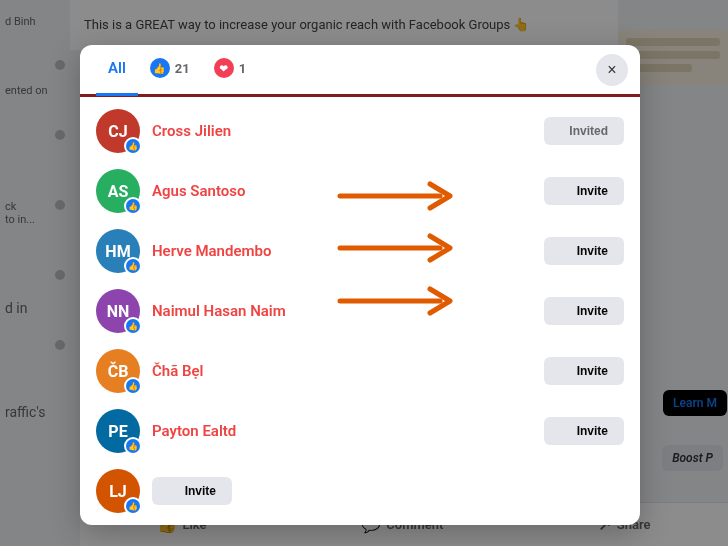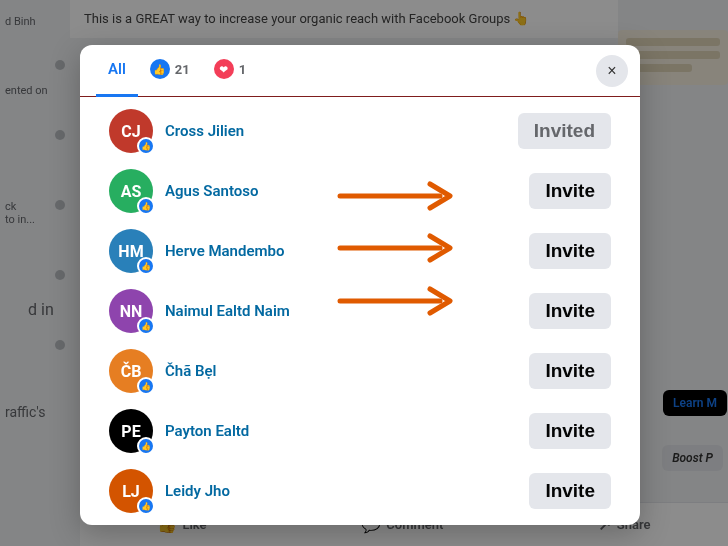--- a/index.html
+++ b/index.html
@@ -83,21 +83,21 @@
       box-shadow: 0 8px 30px rgba(0,0,0,0.25);
       z-index: 10;
       overflow: hidden;
     }
 
     
     .modal-tabs {
       display: flex;
       align-items: center;
       padding: 1px 16px;
-      border-bottom: 1px solid #7f1d1d;
+      border-bottom: 3px solid #7f1d1d;
       position: relative;
       height: 52px;
     }
 
     .tab-item {
       display: flex;
       align-items: center;
       gap: 5px;
       padding: 0 12px;
       height: 52px;
@@ -158,21 +158,21 @@
       cursor: pointer;
       display: flex;
       align-items: center;
       justify-content: center;
       font-size: 16px;
       color: #333;
     }
 
     
     .user-list {
-      padding: 4px 13px;
+      padding: 4px 0;
     }
 
     .user-row {
       display: flex;
       align-items: center;
       padding: 8px 16px;
       gap: 12px;
     }
 
     .user-avatar-wrap {
@@ -205,33 +205,34 @@
       align-items: center;
       justify-content: center;
       font-size: 8px;
       color: white;
     }
 
     .user-name {
       flex: 1;
       font-size: 15px;
       font-weight: 600;
-      color: #0369a1;
+      color: #ef4444;
     }
 
     .invite-btn {
       padding: 7px 16px;
       background: #e4e6eb;
       border: none;
       border-radius: 6px;
-      font-size: 19px;
+      font-size: 12px;
       font-weight: 600;
       color: #050505;
       cursor: pointer;
       min-width: 80px;
+      text-align: right;
     }
 
     .invite-btn.invited {
       color: #65676b;
     }
 
     
     .arrow-img {
       position: absolute;
       z-index: 20;
@@ -265,24 +266,24 @@
     <div class="bg-dot"></div>
     <div class="bg-dot"></div>
     <div class="bg-dot"></div>
     <div class="bg-dot"></div>
     <div class="bg-dot"></div>
   </div>
 
   <div style="position:absolute; left:5px; top:15px; font-size:11px; color:#65676b;">d Binh</div>
   <div style="position:absolute; left:5px; top:84px; font-size:11px; color:#65676b;">ented on</div>
   <div style="position:absolute; left:5px; top:200px; font-size:11px; color:#65676b;">ck<br>to in...</div>
-  <div style="position:absolute; left:5px; top:300px; font-size:16px; color:#65676b;margin-left:23px;">d in</div>
+  <div style="position:absolute; left:5px; top:300px; font-size:14px; color:#65676b;">d in</div>
   <div style="position:absolute; left:5px; top:404px; font-size:14px; color:#65676b;">raffic's</div>
 
-  <div style="position:absolute; top:0; left:70px; right:110px; background:white; padding:10px 14px;">
+  <div style="position:absolute; top:0; left:70px; right:110px; background:white; padding:16px 14px;">
     <div class="bg-text">This is a GREAT way to increase your organic reach with Facebook Groups 👆</div>
   </div>
 
   <div style="position:absolute; right:0; top:30px; width:110px; background:#f7f0e0; padding:8px; border-radius:4px;">
     <div style="height:8px; background:#e0d5b8; border-radius:3px; margin-bottom:5px;"></div>
     <div style="height:8px; background:#e0d5b8; border-radius:3px; margin-bottom:5px;"></div>
     <div style="height:8px; background:#e0d5b8; border-radius:3px; margin-bottom:5px; width:70%;"></div>
   </div>
 
   <div style="position:absolute; right:1px; bottom:130px; background:#000000; border-radius:6px; padding:6px 10px; font-size:12px; color:#1877f2; font-weight:600;">Learn M</div>
@@ -347,45 +348,44 @@
       <div class="avatar-like-badge">👍</div>
     </div>
     <span class="user-name">Herve Mandembo</span>
     <button class="invite-btn">Invite</button>
   </div>
       <div class="user-row">
     <div class="user-avatar-wrap">
       <div class="avatar-circle" style="background:#8e44ad;">NN</div>
       <div class="avatar-like-badge">👍</div>
     </div>
-    <span class="user-name">Naimul Ealtd Naim</span>
+    <span class="user-name">Naimul Hasan Naim</span>
     <button class="invite-btn">Invite</button>
   </div>
       <div class="user-row">
     <div class="user-avatar-wrap">
       <div class="avatar-circle" style="background:#e67e22;">ČB</div>
       <div class="avatar-like-badge">👍</div>
     </div>
     <span class="user-name">Čhã Bẹl</span>
     <button class="invite-btn">Invite</button>
   </div>
       <div class="user-row">
     <div class="user-avatar-wrap">
-      <div class="avatar-circle" style="background:#000000;">PE</div>
+      <div class="avatar-circle" style="background:#0369a1;">PE</div>
       <div class="avatar-like-badge">👍</div>
     </div>
     <span class="user-name">Payton Ealtd</span>
     <button class="invite-btn">Invite</button>
   </div>
       <div class="user-row">
     <div class="user-avatar-wrap">
       <div class="avatar-circle" style="background:#d35400;">LJ</div>
       <div class="avatar-like-badge">👍</div>
     </div>
-    <span class="user-name">Leidy Jho</span>
     <button class="invite-btn">Invite</button>
   </div>
     </div>
 </div>
 
 <div class="arrow-img arrow-1">
   <svg class="arrow-svg" viewBox="0 0 140 36" fill="none" xmlns="http://www.w3.org/2000/svg">
     <path d="M10 18 L110 18" stroke="#E05A00" stroke-width="5" stroke-linecap="round"></path>
     <path d="M100 6 L120 18 L100 30" stroke="#E05A00" stroke-width="5" stroke-linecap="round" stroke-linejoin="round" fill="none"></path>
   </svg>

